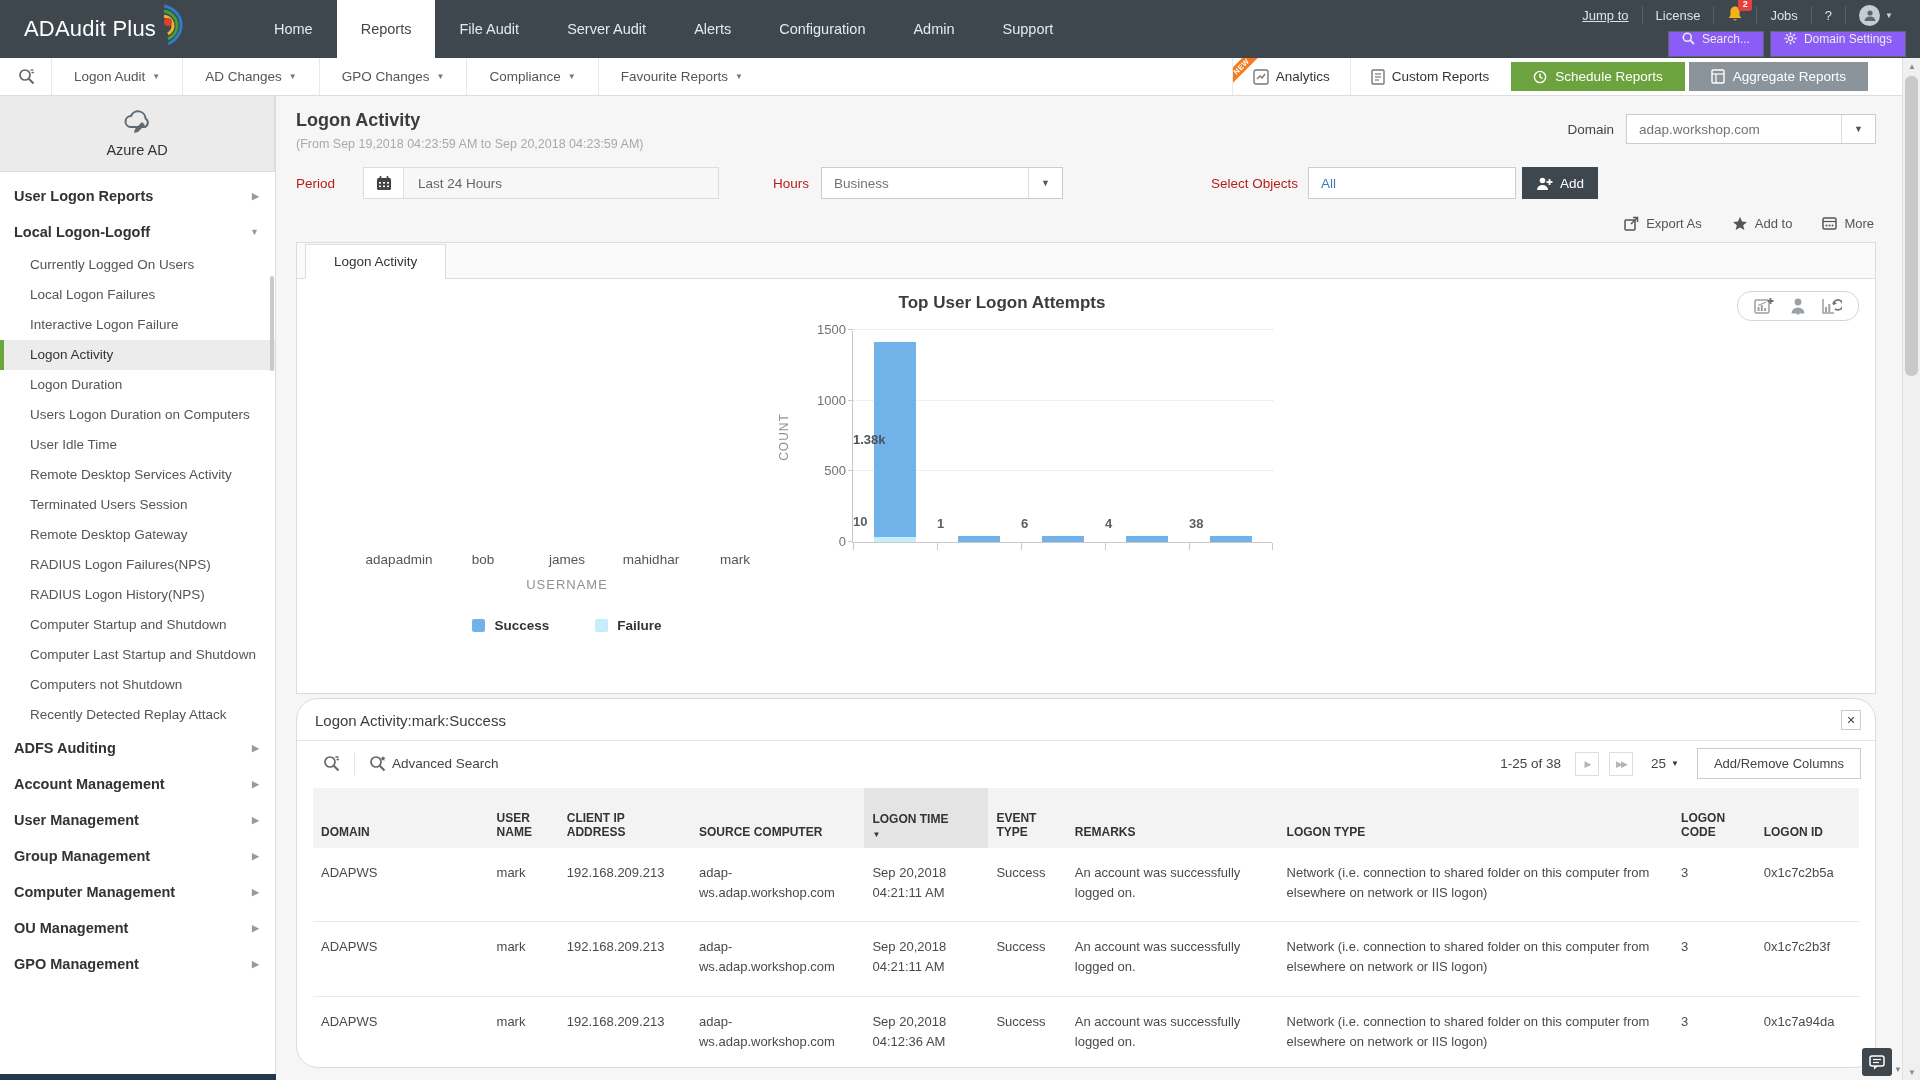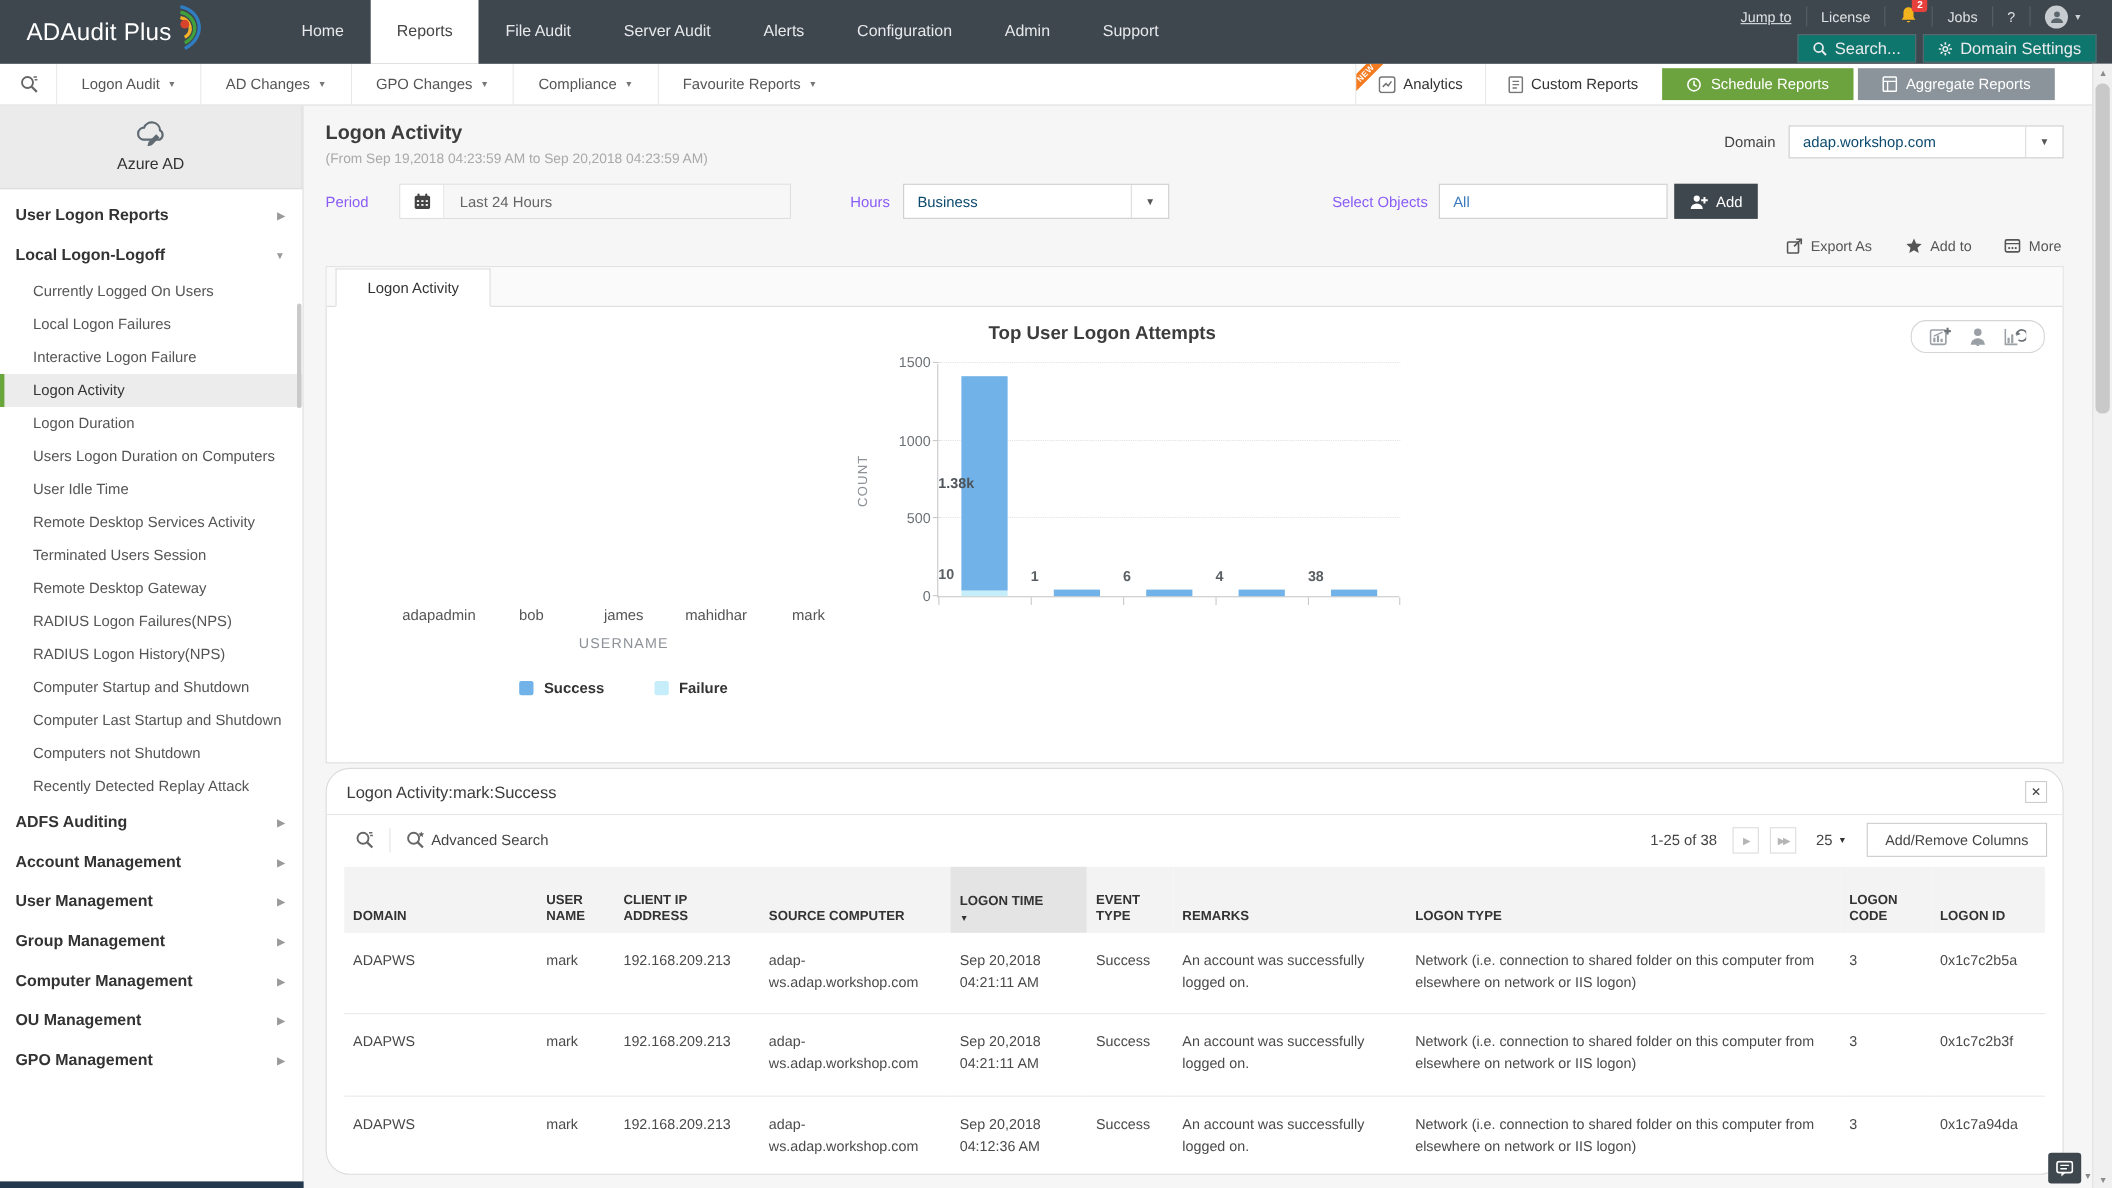--- a/index.html
+++ b/index.html
@@ -16,21 +16,21 @@
   .nav-item.active { background:#fff; color:#454545; }
   .topbar-right { margin-left:auto; display:flex; flex-direction:column; align-items:flex-end; padding-right:14px; }
   .quick-row { display:flex; align-items:center; height:28px; margin-top:1px; }
   .quick-item { display:flex; align-items:center; color:#dfe2e4; font-size:13px; padding:0 13px; height:18px; border-left:1px solid rgba(255,255,255,.14); cursor:pointer; position:relative; }
   .quick-item:first-child { border-left:none;text-decoration:underline; }
   .bell-wrap { position:relative; }
   .badge { position:absolute; top:-8px; right:-9px; background:#e8413c; color:#fff; font-size:9px; font-weight:700; min-width:14px; height:14px; border-radius:3px; display:flex; align-items:center; justify-content:center; padding:0 3px; }
   .avatar-circle { width:21px; height:21px; border-radius:50%; background:#c7ccd0; display:flex; align-items:center; justify-content:center; overflow:hidden; }
   .caret { font-size:8px; color:#cfd3d6; margin-left:5px; }
   .tool-row { display:flex; gap:6px; height:26px; margin-top:2px; }
-  .dark-btn { display:flex; align-items:center; gap:7px; background:#0f766e; border:1px solid #5e676e; color:#e9ebed; font-size:15px; padding:0 13px; cursor:pointer; }
+  .dark-btn { display:flex; align-items:flex-start; gap:7px; background:#8b5cf6; border:1px solid #5e676e; color:#e9ebed; font-size:12px; padding:0 13px; cursor:pointer; }
 
   
   .subbar { position:absolute; top:58px; left:0; width:1920px; height:38px; background:#fff; border-bottom:1px solid #dcdcdc; display:flex; align-items:stretch; z-index:20; }
   .subbar-search { display:flex; align-items:center; padding:0 16px 0 18px; }
   .menu-item { display:flex; align-items:center; gap:7px; padding:0 22px; font-size:13.5px; color:#555; border-left:1px solid #e9e9e9; cursor:pointer; }
   .menu-caret { font-size:8px; color:#777; }
   .subbar-right { margin-left:auto; display:flex; align-items:stretch; }
   .flat-link { position:relative; display:flex; align-items:center; gap:7px; padding:0 20px; font-size:13.5px; color:#333; border-left:1px solid #e9e9e9; cursor:pointer; overflow:hidden; }
   .ribbon { position:absolute; left:-15px; top:3px; background:#f47b20; color:#fff; font-size:7.5px; font-weight:700; padding:1px 14px; transform:rotate(-45deg); letter-spacing:.5px; }
   .block-btn { display:flex; align-items:center; gap:8px; color:#fff; font-size:13.5px; padding:0 22px; margin:4px 2px; cursor:pointer; }
@@ -52,25 +52,25 @@
   .side-footer { position:absolute; left:0; bottom:0; width:276px; height:6px; background:#24384e; }
 
   
   .main { position:absolute; left:276px; top:96px; right:18px; bottom:0; overflow:hidden; }
   .main-head { display:flex; justify-content:space-between; align-items:flex-start; padding:14px 26px 0 20px; height:62px; }
   .rpt-title { font-size:18px; font-weight:700; color:#3c3c3c; }
   .rpt-sub { font-size:12.5px; color:#a9a9a9; margin-top:6px; }
   .domain-wrap { display:flex; align-items:center; gap:12px; margin-top:4px; }
   .domain-label { font-size:13.5px; color:#444; }
   .select-box { display:flex; align-items:stretch; background:#fff; border:1px solid #ccc; height:30px; }
-  .select-text { display:flex; align-items:center; padding:0 12px; font-size:13.5px; color:#0c4a6e; }
+  .select-text { display:flex; align-items:center; padding:0 12px; font-size:13.5px; color:#737373; }
   .select-chev { display:flex; align-items:center; justify-content:center; width:34px; border-left:1px solid #ddd; color:#555; font-size:9px; cursor:pointer; }
 
   .filter-row { display:flex; align-items:center; padding:6px 26px 0 20px; height:44px; }
-  .fl-label { font-size:13.5px; color:#8b5cf6; }
+  .fl-label { font-size:13.5px; color:#b91c1c; }
   .period-ctl { display:flex; align-items:stretch; border:1px solid #ddd; height:32px; margin-left:28px; cursor:pointer; }
   .period-ico { width:40px; display:flex; align-items:center; justify-content:center; background:#fff; border-right:1px solid #e2e2e2; }
   .period-text { width:314px; background:#f7f7f7; display:flex; align-items:center; padding:0 14px; font-size:13.5px; color:#666; }
   .hours-lbl { margin-left:54px; }
   .hours-sel { margin-left:12px; width:242px; height:32px; }
   .hours-sel .select-text { flex:1; }
   .so-lbl { margin-left:148px; }
   .so-input { margin-left:10px; width:208px; height:32px; border:1px solid #ccc; background:#fff; display:flex; align-items:center; padding:0 12px; font-size:13.5px; color:#3a7bbf; cursor:text; }
   .add-btn { margin-left:6px; height:32px; background:#3e464e; color:#fff; font-size:13.5px; display:flex; align-items:center; gap:7px; padding:0 14px; cursor:pointer; }
 

